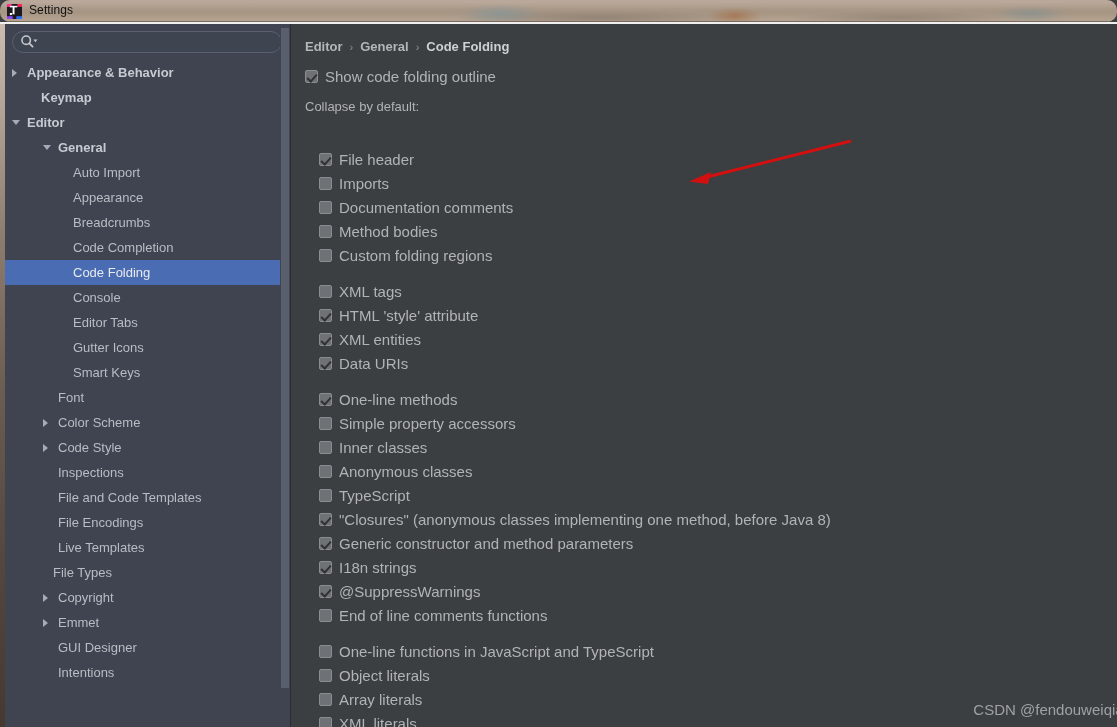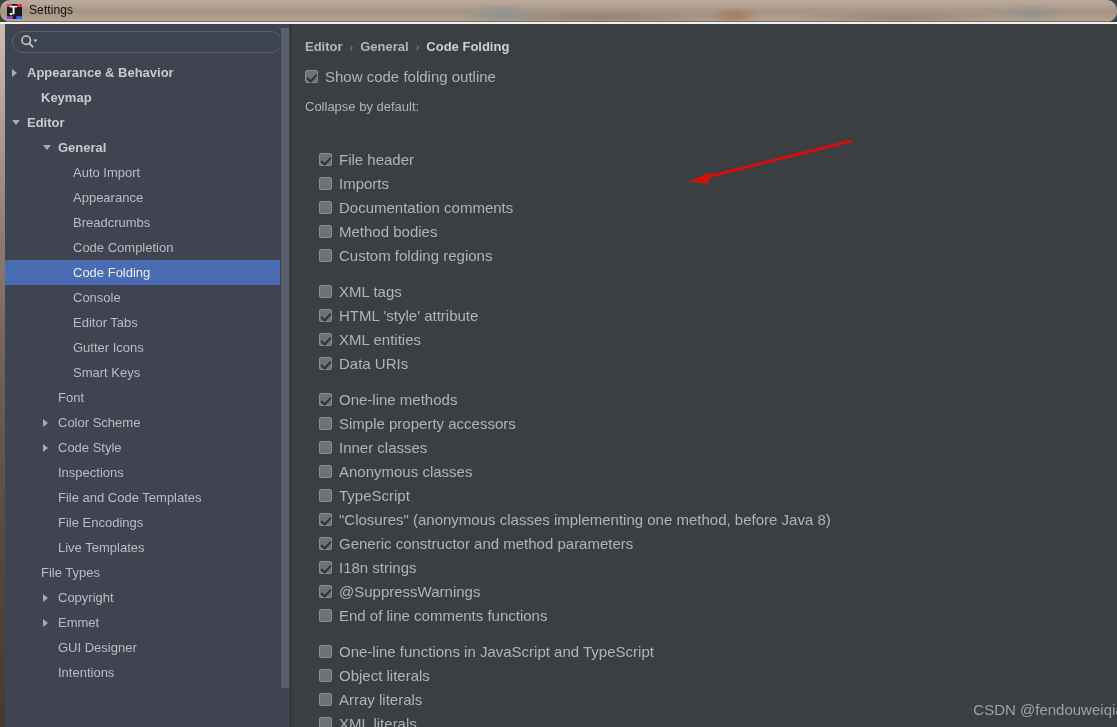--- a/index.html
+++ b/index.html
@@ -373,21 +373,21 @@
             <rect x="3.2" y="0.8" width="8" height="8" fill="none" stroke="#8d9098" stroke-width="1"></rect>
             <rect x="0.8" y="3.2" width="8" height="8" fill="#3f4450" stroke="#8d9098" stroke-width="1"></rect>
             <line x1="2.6" y1="6" x2="7" y2="6" stroke="#8d9098" stroke-width="1"></line>
             <line x1="2.6" y1="8.2" x2="7" y2="8.2" stroke="#8d9098" stroke-width="1"></line>
           </svg>
         </div>
         <div class="tree-row">
           <span class="tree-label" style="left: 53px;">Live Templates</span>
         </div>
         <div class="tree-row">
-          <span class="tree-label" style="left: 36px;">File Types</span>
+          <span class="tree-label" style="left: 48px;">File Types</span>
         </div>
         <div class="tree-row">
           <span class="tree-arrow" style="left: 38px;"></span>
           <span class="tree-label" style="left: 53px;">Copyright</span>
           <svg class="copy-icon" viewBox="0 0 12 12">
             <rect x="3.2" y="0.8" width="8" height="8" fill="none" stroke="#8d9098" stroke-width="1"></rect>
             <rect x="0.8" y="3.2" width="8" height="8" fill="#3f4450" stroke="#8d9098" stroke-width="1"></rect>
             <line x1="2.6" y1="6" x2="7" y2="6" stroke="#8d9098" stroke-width="1"></line>
             <line x1="2.6" y1="8.2" x2="7" y2="8.2" stroke="#8d9098" stroke-width="1"></line>
           </svg>

